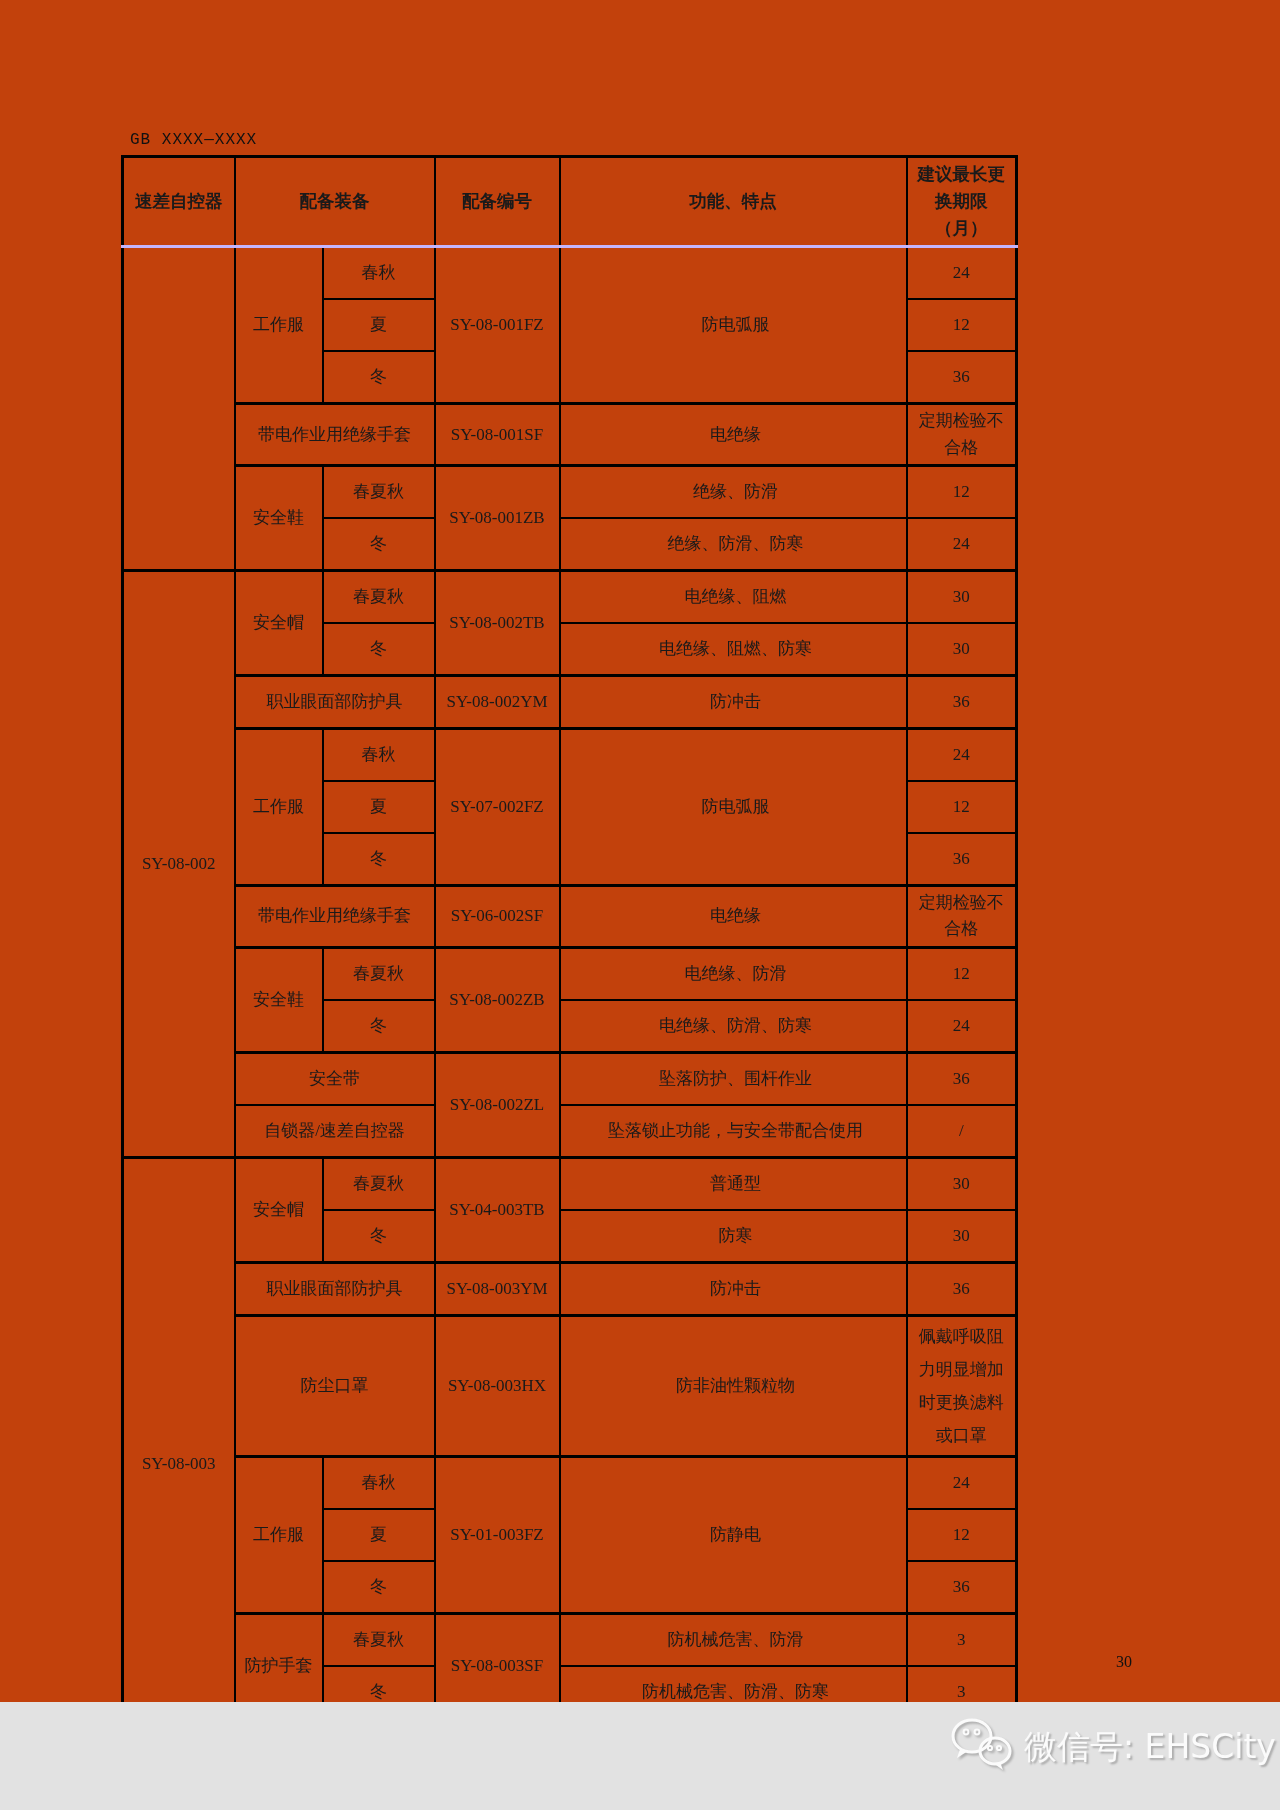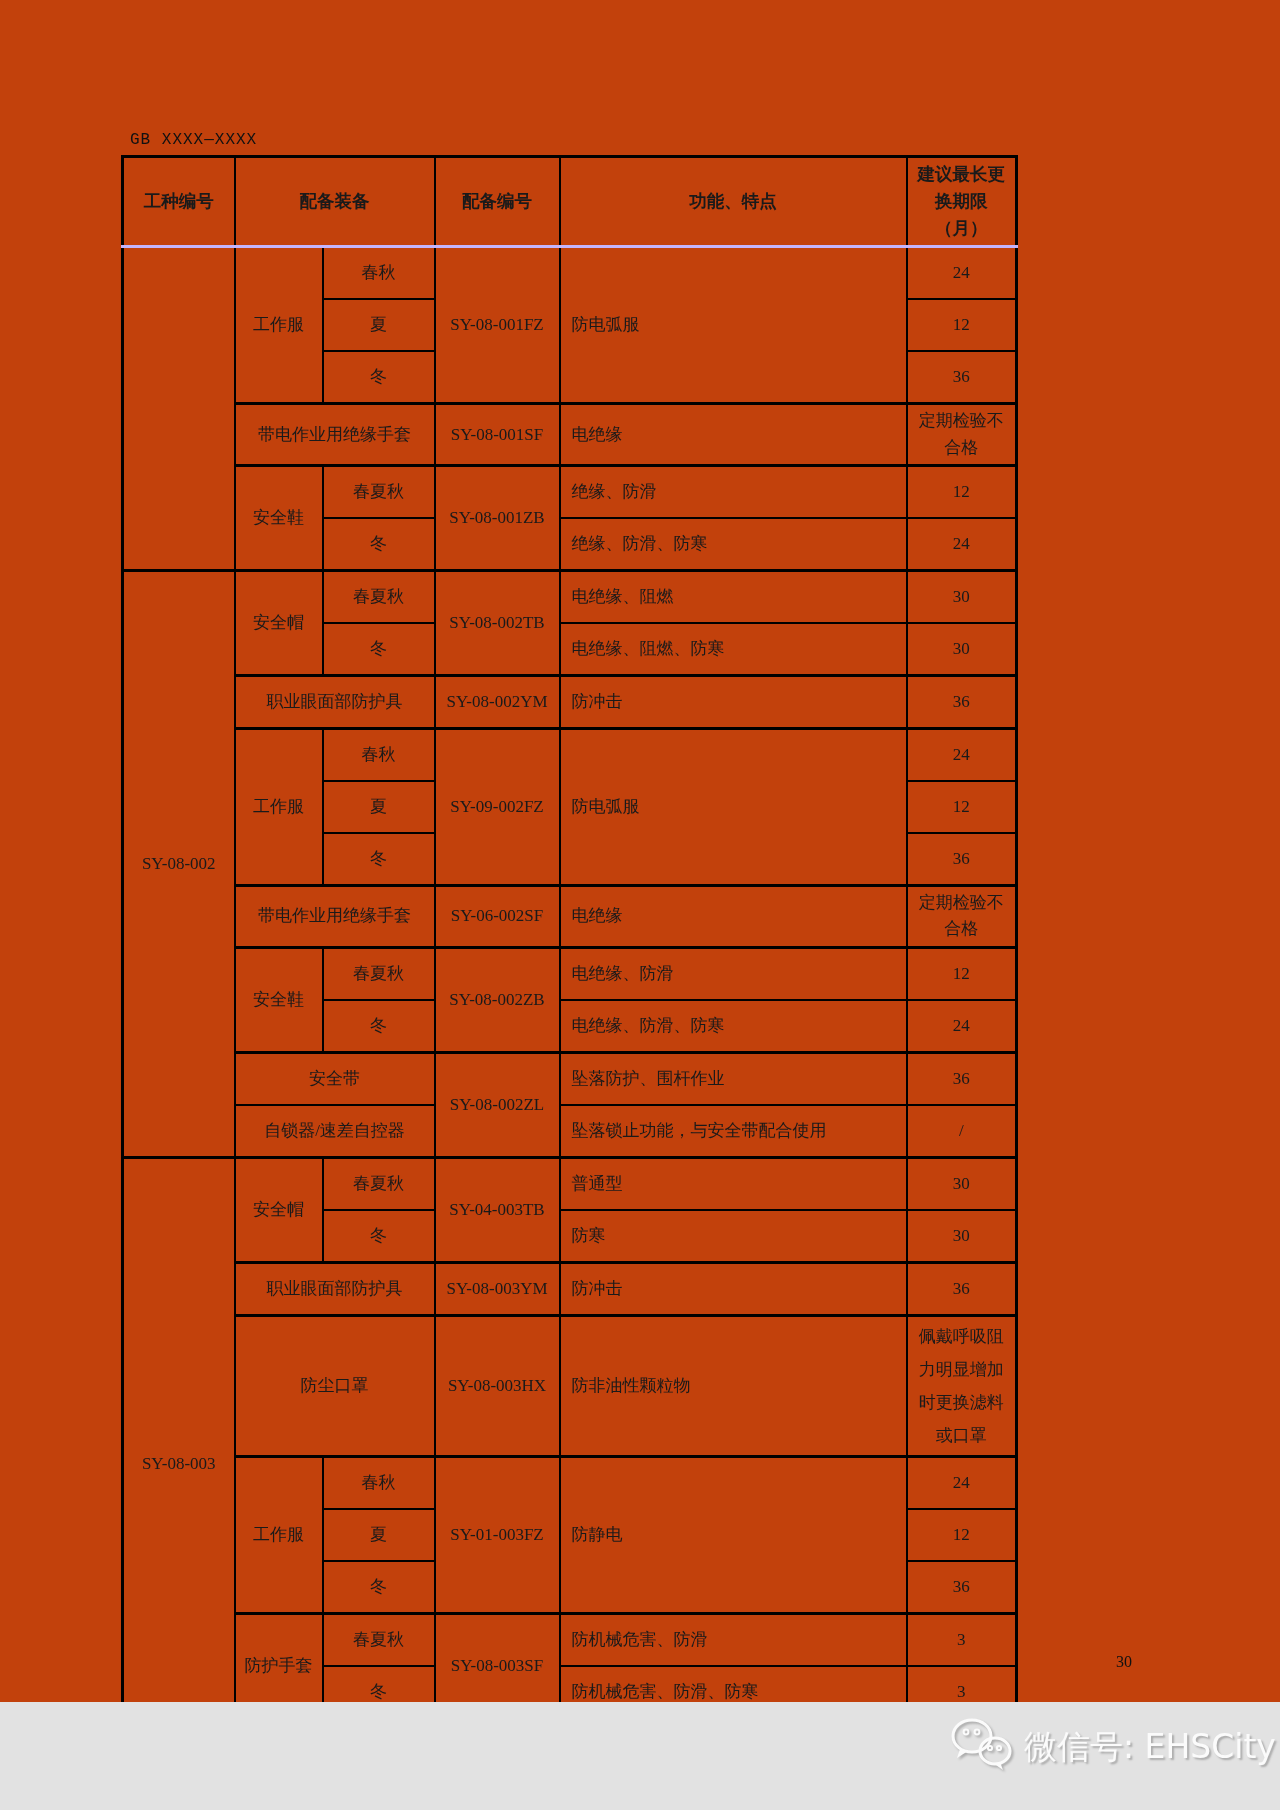--- a/index.html
+++ b/index.html
@@ -13,21 +13,21 @@
 
   .table-wrap{position:absolute;left:121px;top:155px;width:894px;}
   table.equip{border-collapse:collapse;width:100%;table-layout:fixed;
               border:3px solid #000;}
   table.equip td{border:2px solid #000;text-align:center;vertical-align:middle;
                  font-size:17px;line-height:1.55;padding:3px 6px;height:44px;
                  word-break:break-all;}
   table.equip thead td{font-weight:bold;height:58px;border-bottom:3px solid #c4b5fd;
                        font-size:17.5px;}
   table.equip tr.gs td{border-top:3px solid #000;}
-  table.equip td.fn{text-align:left;padding-left:11px;}
+  table.equip td.fn{text-align:center;padding-left:11px;}
   table.equip td.mask-limit{line-height:1.95;}
 
   .page-number{position:absolute;left:1116px;top:1653px;font-size:16px;color:#111;}
 
   .bottom-band{position:absolute;left:0;bottom:0;width:1280px;height:108px;
                background:#e2e2e2;}
   .watermark{position:absolute;left:948px;top:1716px;display:flex;align-items:center;
              gap:8px;}
   .watermark .wm-text{font-family:"DejaVu Sans","Liberation Sans",sans-serif;
              font-size:33px;color:#fbfbfb;white-space:nowrap;
@@ -46,21 +46,21 @@
         <colgroup>
           <col style="width: 112px;">
           <col style="width: 88px;">
           <col style="width: 112px;">
           <col style="width: 125px;">
           <col style="width: 347px;">
           <col style="width: 110px;">
         </colgroup>
         <thead>
           <tr>
-            <td>工种编号</td>
+            <td>速差自控器</td>
             <td colspan="2">配备装备</td>
             <td>配备编号</td>
             <td>功能、特点</td>
             <td>建议最长更换期限（月）</td>
           </tr>
         </thead>
         <tbody>
           <tr>
             <td rowspan="6"></td>
             <td rowspan="3">工作服</td>
@@ -110,21 +110,21 @@
           </tr>
           <tr class="gs">
             <td colspan="2">职业眼面部防护具</td>
             <td>SY-08-002YM</td>
             <td class="fn">防冲击</td>
             <td>36</td>
           </tr>
           <tr class="gs">
             <td rowspan="3">工作服</td>
             <td>春秋</td>
-            <td rowspan="3">SY-09-002FZ</td>
+            <td rowspan="3">SY-07-002FZ</td>
             <td rowspan="3" class="fn">防电弧服</td>
             <td>24</td>
           </tr>
           <tr>
             <td>夏</td>
             <td>12</td>
           </tr>
           <tr>
             <td>冬</td>
             <td>36</td>

